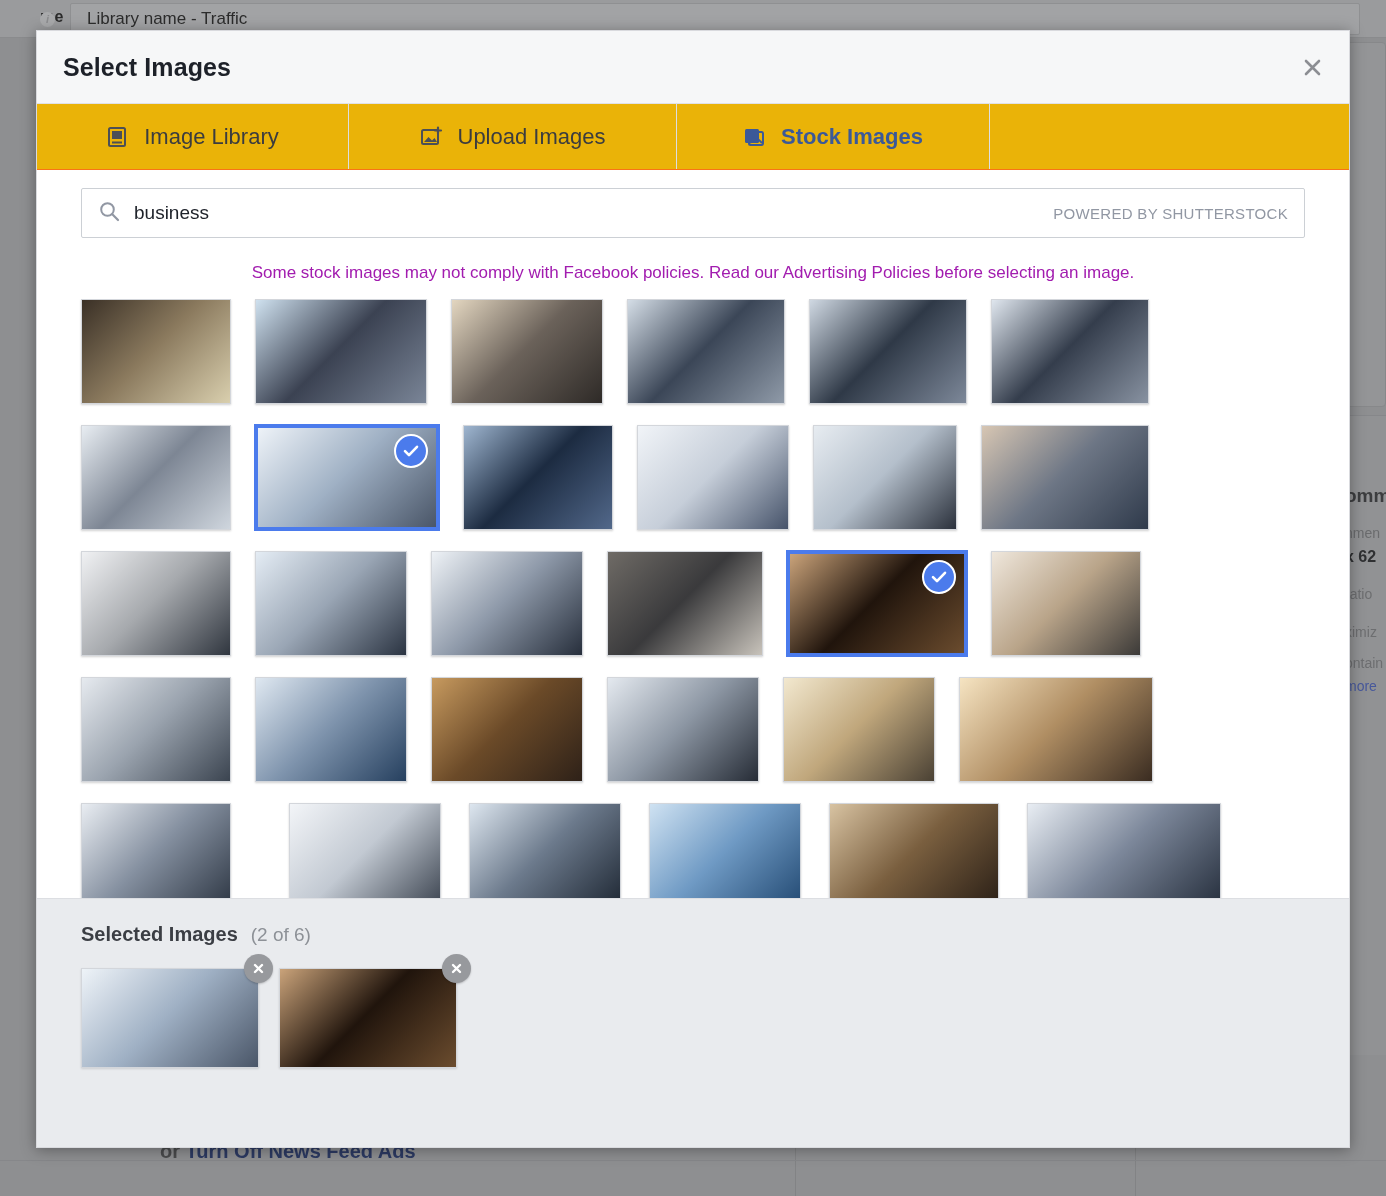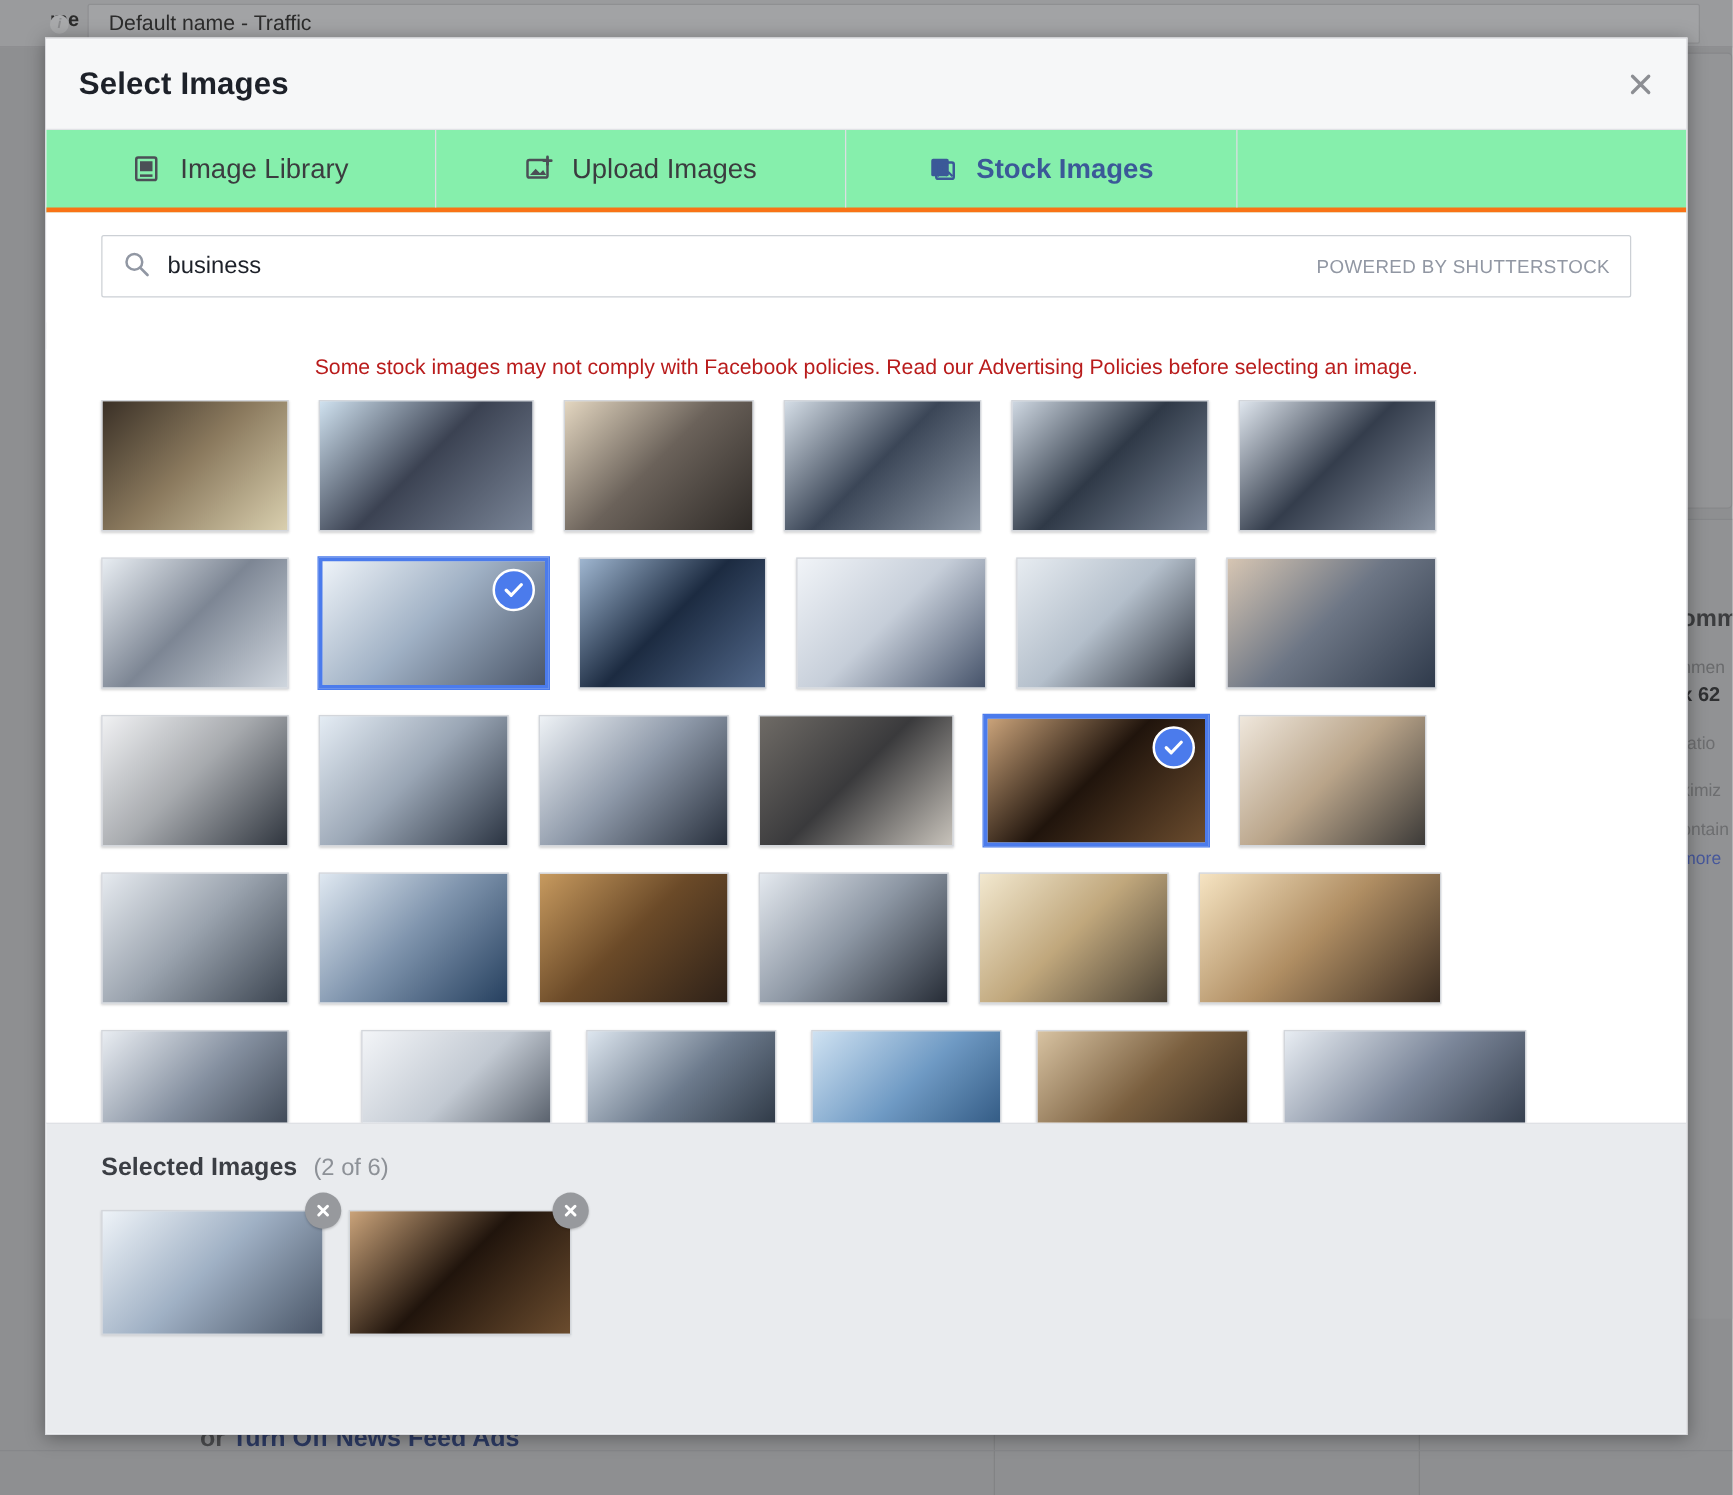--- a/index.html
+++ b/index.html
@@ -71,21 +71,21 @@
     display: flex; align-items: center; position: relative; flex: 0 0 auto;
   }
   .modal-title { font-size: 25px; font-weight: bold; color: #1d2129; margin-left: 26px; letter-spacing: .1px; }
   .close-x {
     position: absolute; right: 20px; top: 50%; transform: translateY(-50%);
     width: 34px; height: 34px; display: flex; align-items: center; justify-content: center;
     color: #8c8e93; font-size: 25px; cursor: pointer; line-height: 1;
   }
 
   .tabbar {
-    height: 66px; background: #86efac; border-bottom: 4px solid #f97316;
+    height: 66px; background: #eab308; border-bottom: 1px solid #f97316;
     display: flex; flex: 0 0 auto;
   }
   .tab {
     display: flex; align-items: center; justify-content: center; gap: 14px;
     border-right: 1px solid #dcdee2; cursor: pointer; padding: 0 22px;
     font-size: 22px; color: #3b3c3f; font-weight: normal;
   }
   .tab.w1 { width: 312px; }
   .tab.w2 { width: 313px; }
   .tab.w3 { width: 328px; }
@@ -100,22 +100,22 @@
     height: 50px; border: 1px solid #ccd0d5; border-radius: 2px;
     display: flex; align-items: center; padding: 0 16px; background: #fff;
   }
   .search-input {
     border: none; outline: none; flex: 1; font-size: 19px; color: #1d2129;
     font-family: "Liberation Sans", sans-serif; background: transparent; margin-left: 12px;
   }
   .powered { font-size: 15px; color: #9197a3; letter-spacing: .3px; white-space: nowrap; }
 
   .policy-note {
-    text-align: center; font-size: 17px; color: #b91c1c; padding: 5px 0 16px 0;
-    background: #fff; flex: 0 0 auto; margin-top: 21px;
+    text-align: center; font-size: 17px; color: #a21caf; padding: 5px 0 16px 0;
+    background: #fff; flex: 0 0 auto;
   }
 
   .grid-wrap {
     flex: 1 1 auto; overflow: hidden; background: #fff; position: relative;
   }
   .grid {
     padding: 0 44px; display: flex; flex-direction: column; gap: 21px;
   }
   .grid-row { display: flex; align-items: flex-start; }
   .cell { position: relative; }
@@ -165,21 +165,21 @@
   }
 </style>
 </head>
 <body>
 
 <div id="backdrop">
   <div class="bg-topbar"></div>
   <div class="bg-label">me</div>
   <div class="bg-info-dot">i</div>
   <div class="bg-namefield">
-    <span>Default name - Traffic</span>
+    <span>Library name - Traffic</span>
   </div>
   <div class="bg-panel-1"></div>
   <div class="bg-panel-2"></div>
 
   <div class="bg-right-text bg-rt1">omm</div>
   <div class="bg-right-text bg-rt2">nmen</div>
   <div class="bg-right-text bg-rt3">x 62</div>
   <div class="bg-right-text bg-rt4">ratio</div>
   <div class="bg-right-text bg-rt5">ximiz</div>
   <div class="bg-right-text bg-rt6">ontain</div>

